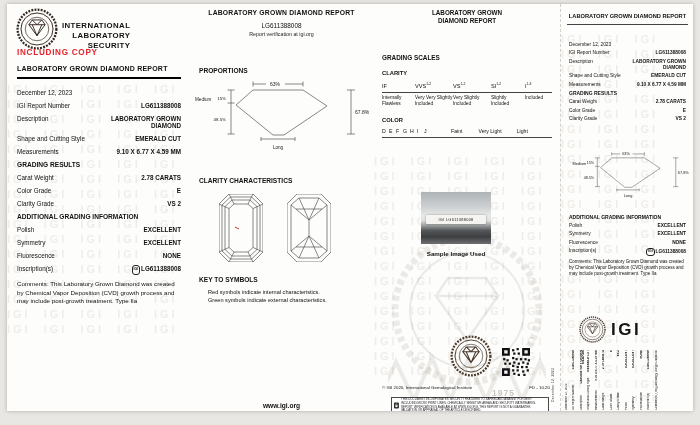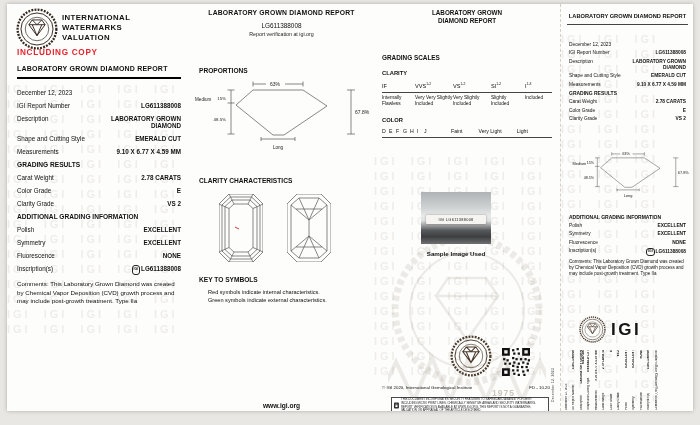--- a/index.html
+++ b/index.html
@@ -78,24 +78,24 @@
 
     <svg class="abs" style="left:9px;top:4px;" width="42" height="42" viewBox="0 0 44 44">
       <g fill="none" stroke="#33261d">
         <circle cx="22" cy="22" r="20.3" stroke-width="2.4" stroke-dasharray="2 1.3"></circle>
         <circle cx="22" cy="22" r="16.8" stroke-width="1"></circle>
         <circle cx="22" cy="22" r="12.3" stroke-width=".7"></circle>
         <path stroke-width="1" d="M13.5,17.5 h17 l-8.5,11.5 z M13.5,17.5 l3.5,-5 h10 l3.5,5 M17,12.5 l5,5 5,-5 M17,17.5 l5,11.5 M27,17.5 l-5,11.5"></path>
       </g>
     </svg>
 
-    <div class="abs brand-lines" style="left:55px;top:9px;">
+    <div class="abs brand-lines" style="left:55px;top:17px;text-align:right;">
       <div>INTERNATIONAL</div>
-      <div>WATERMARKS</div>
-      <div>VALUATION</div>
+      <div>LABORATORY</div>
+      <div>SECURITY</div>
     </div>
 
     <div class="abs ecopy" style="left:10px;top:44px;color:#e8232e;">INCLUDING COPY</div>
 
     <div class="abs p1-title" style="left:10px;top:61px;width:164px;">LABORATORY GROWN DIAMOND REPORT</div>
 
     <div class="body" style="left:10px;top:85px;width:164px;">
       <div class="row">
         <span>December 12, 2023</span>
       </div>

